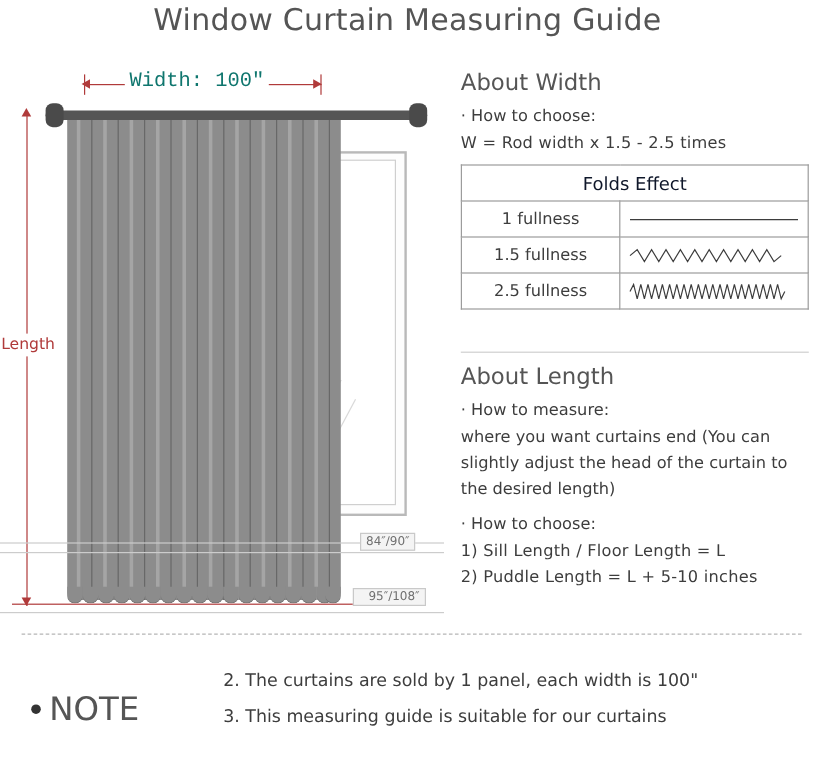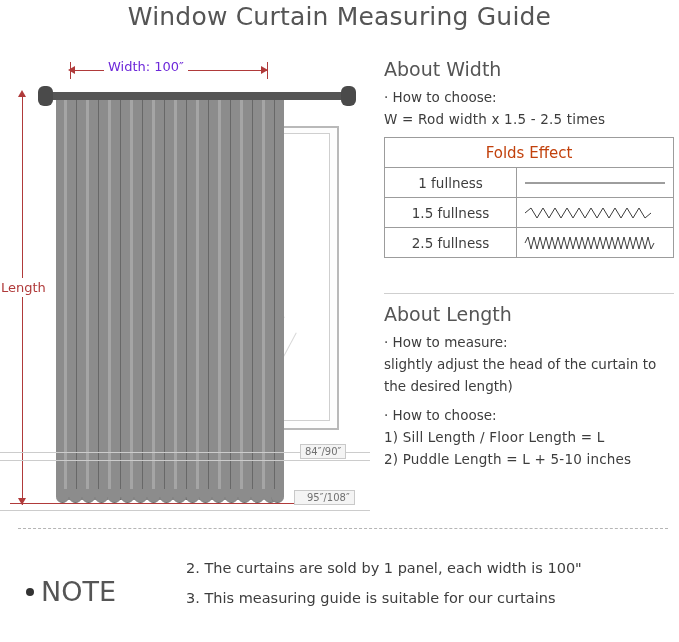--- a/index.html
+++ b/index.html
@@ -138,23 +138,24 @@
     background: #b03a3a;
   }
   .width-tick-l { left: 70px; }
   .width-tick-r { left: 267px; }
   .width-label {
     position: absolute;
     left: 104px;
     top: 11px;
     background: #ffffff;
     padding: 0 4px;
-    font-size: 13px;
-    color: #6d28d9;
-    white-space: nowrap;
+    font-size: 17px;
+    color: #0f766e;
+    white-space: nowrap;
+    font-family: Liberation Mono, monospace;
   }
   .length-bar {
     position: absolute;
     left: 22px;
     top: 45px;
     width: 1px;
     height: 412px;
     background: #b03a3a;
   }
   .length-label {
@@ -234,21 +235,21 @@
   .folds-table td {
     border: 1px solid #9c9c9c;
     height: 29px;
     font-size: 13.5px;
     text-align: center;
     color: #3d3d3d;
     padding: 0 4px;
   }
   .folds-table td.head {
     font-size: 15px;
-    color: #c2410c;
+    color: #0f172a;
     margin-top: 42px;
   }
   .folds-table td.lbl { width: 128px; }
   .wave-cell svg { display: block; margin: 0 auto; }
   .divider {
     position: absolute;
     left: 384px;
     width: 290px;
     height: 1px;
     background: #cfcfcf;
@@ -410,20 +411,21 @@
       </tr>
     </tbody>
       </table>
   </div>
 
   <div class="divider" style="top:293px;"></div>
 
   <div class="right-col" style="top:303px;">
     <div class="sec-head">About Length</div>
     <div class="line">· How to measure:</div>
+    <div class="line">where you want curtains end  (You can</div>
     <div class="line">slightly adjust the head of the curtain to</div>
     <div class="line">the desired length)</div>
     <div class="line" style="margin-top:10px;">· How to choose:</div>
     <div class="line mono">1)  Sill Length / Floor Length = L</div>
     <div class="line mono">2)  Puddle Length = L + 5-10 inches</div>
   </div>
 
   <div class="hr-dashed"></div>
 
   <div class="note-label">

